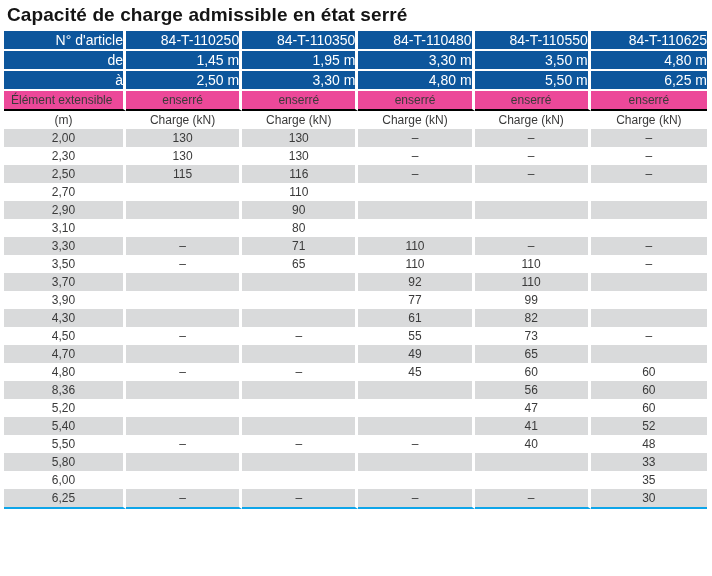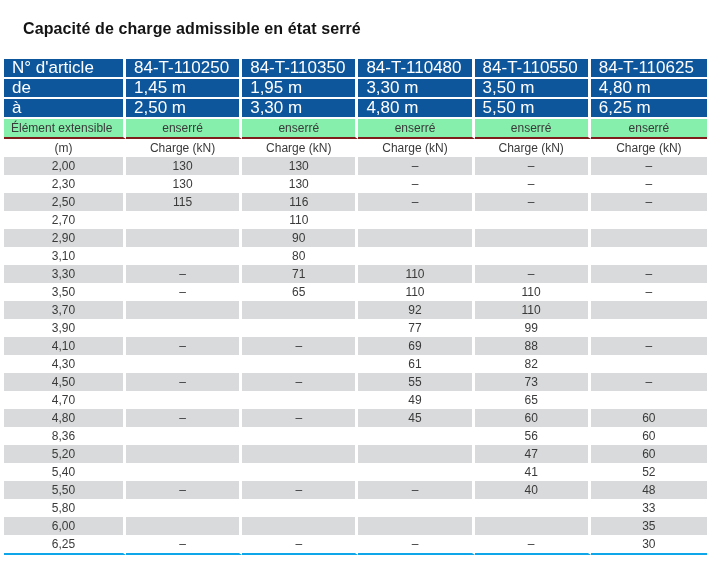--- a/index.html
+++ b/index.html
@@ -5,24 +5,24 @@
   html, body { margin: 0; padding: 0; background: #ffffff; }
   body {
     width: 712px; height: 576px;
     font-family: "Liberation Sans", "DejaVu Sans", sans-serif;
     color: #3a3a3a;
     overflow: hidden;
   }
   .page { width: 712px; height: 576px; position: relative; }
 
   .title {
-    font-size: 16px;
+    font-size: 19px;
     font-weight: bold;
     color: #141414;
-    margin: 16px;
+    margin: 0;
     padding: 4px 16px 5px 7px;
     letter-spacing: 0.1px;
   }
 
   table.cap {
     border-collapse: separate;
     border-spacing: 0;
     table-layout: fixed;
     width: 703px;
     margin-left: 4px;
@@ -36,34 +36,34 @@
     font-size: 12px;
     line-height: 18px;
     white-space: nowrap;
     overflow: hidden;
   }
 
   
   tr.blue th {
     background: #0d569c;
     color: #ffffff;
-    text-align: left;
+    text-align: right;
     padding-left: 8px;
-    font-size: 17px;
+    font-size: 14px;
     height: 18px;
     border-bottom: 2px solid #ffffff;
     border-right: 3px solid #ffffff;
   }
   tr.blue th:last-child { border-right: none; }
 
   
   tr.grayhead td {
-    background: #86efac;
+    background: #ec4899;
     height: 16px;
-    border-bottom: 2px solid #7f1d1d;
+    border-bottom: 2px solid #000000;
     border-right: 3px solid #ffffff;
     text-align: center;
     color: #3a3a3a;
   }
   tr.grayhead td:first-child { text-align: left; padding-left: 7px; }
   tr.grayhead td:last-child { border-right: none; }
 
   
   tr.unit td {
     background: #ffffff;
@@ -219,28 +219,20 @@
         </tr>
         <tr>
           <td>3,90</td>
           <td></td>
           <td></td>
           <td>77</td>
           <td>99</td>
           <td></td>
         </tr>
         <tr>
-          <td>4,10</td>
-          <td>–</td>
-          <td>–</td>
-          <td>69</td>
-          <td>88</td>
-          <td>–</td>
-        </tr>
-        <tr>
           <td>4,30</td>
           <td></td>
           <td></td>
           <td>61</td>
           <td>82</td>
           <td></td>
         </tr>
         <tr>
           <td>4,50</td>
           <td>–</td>

